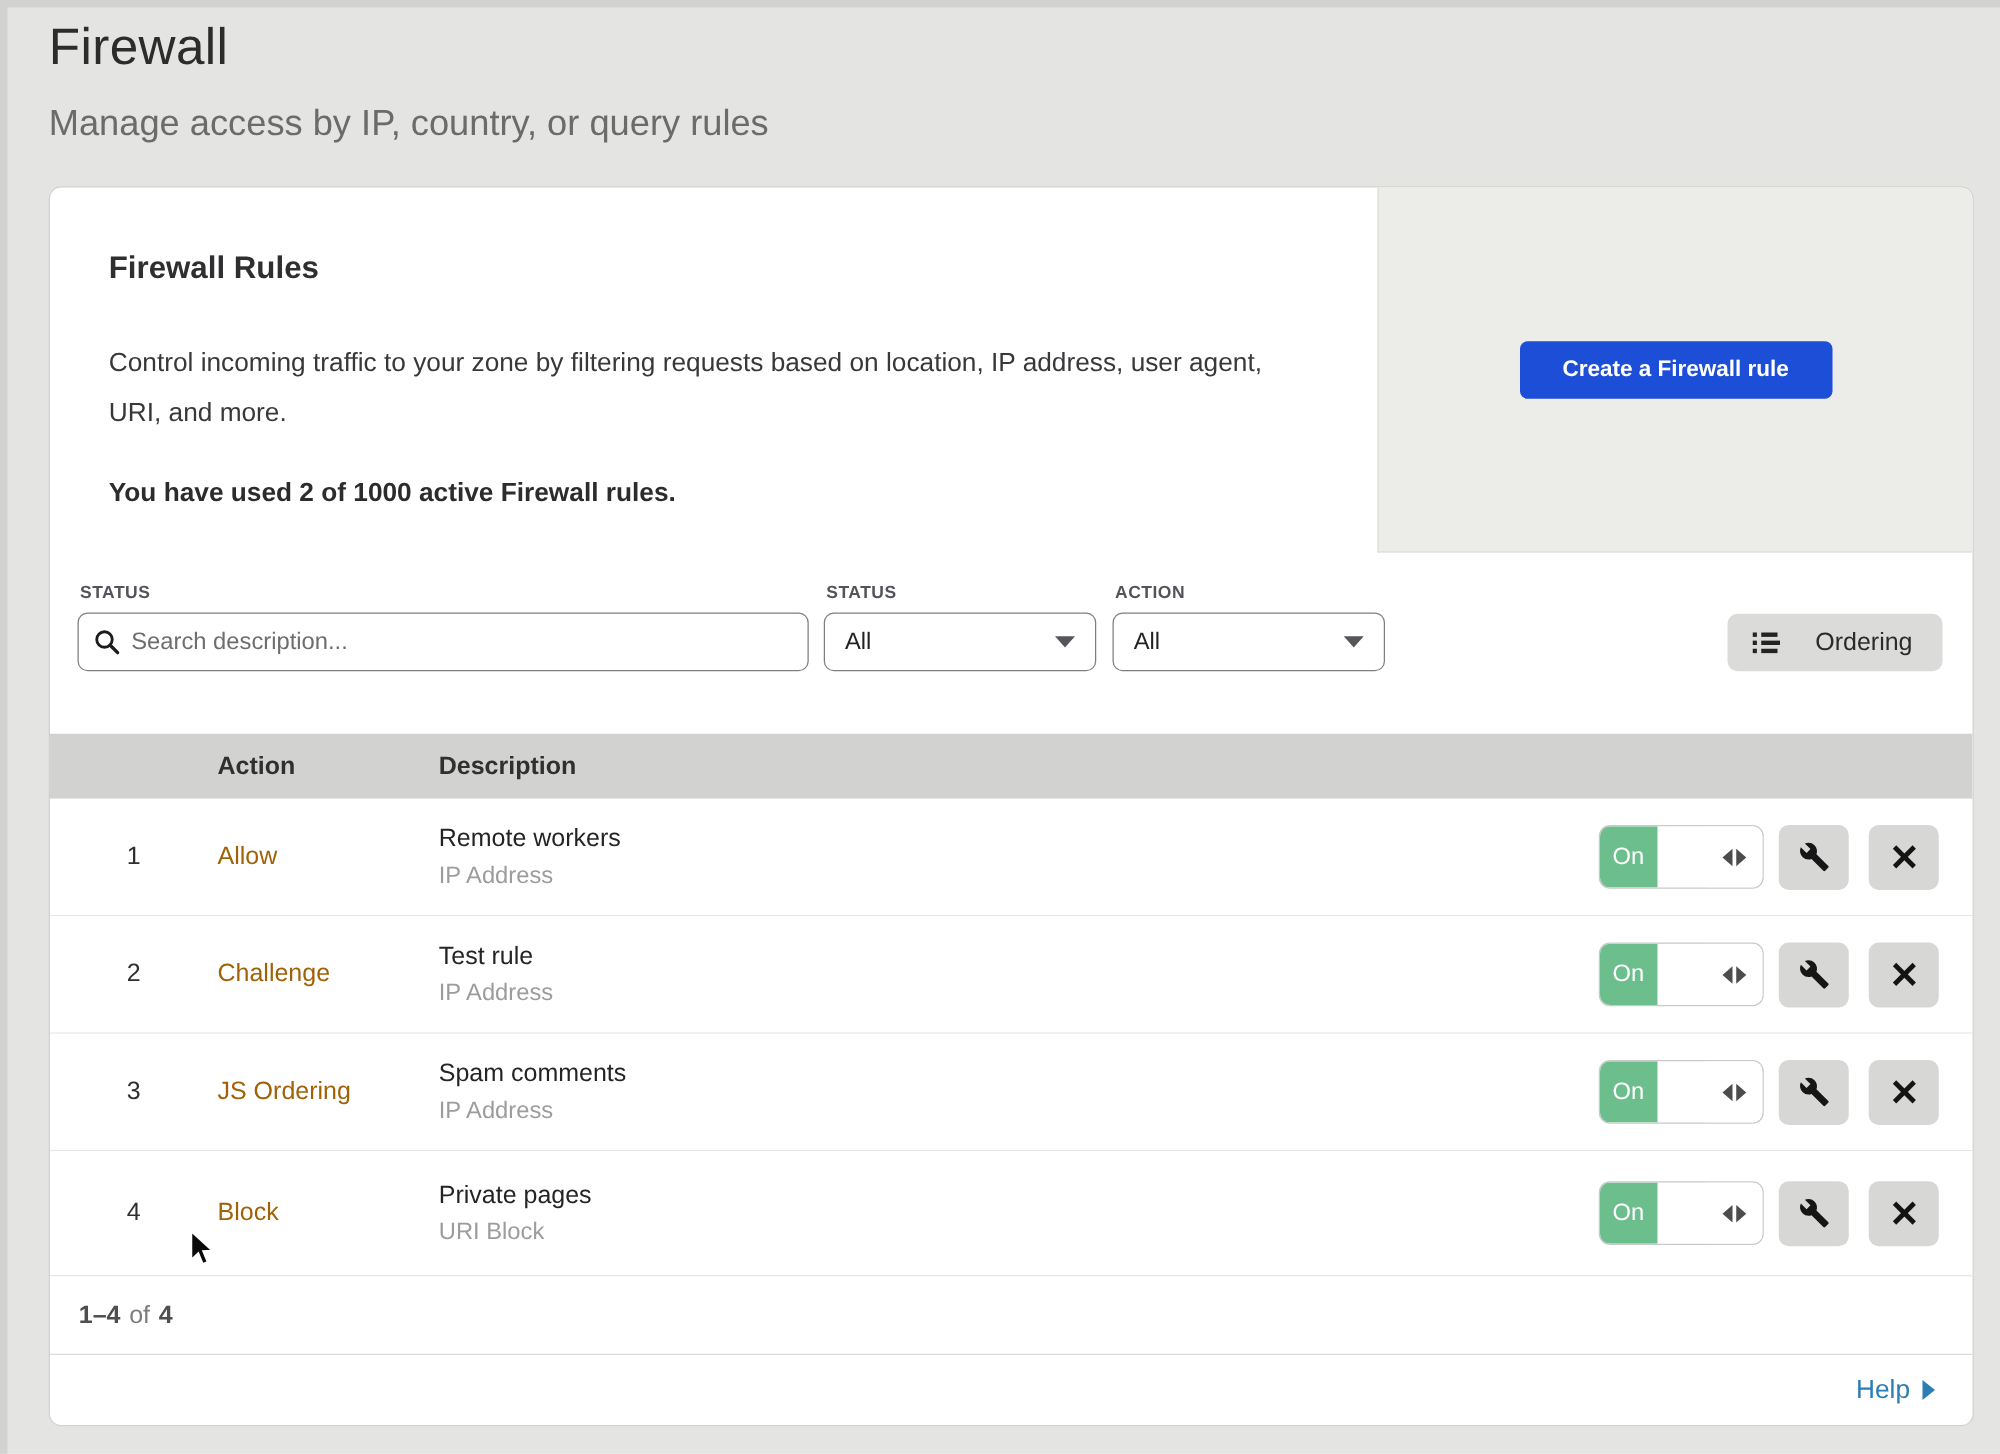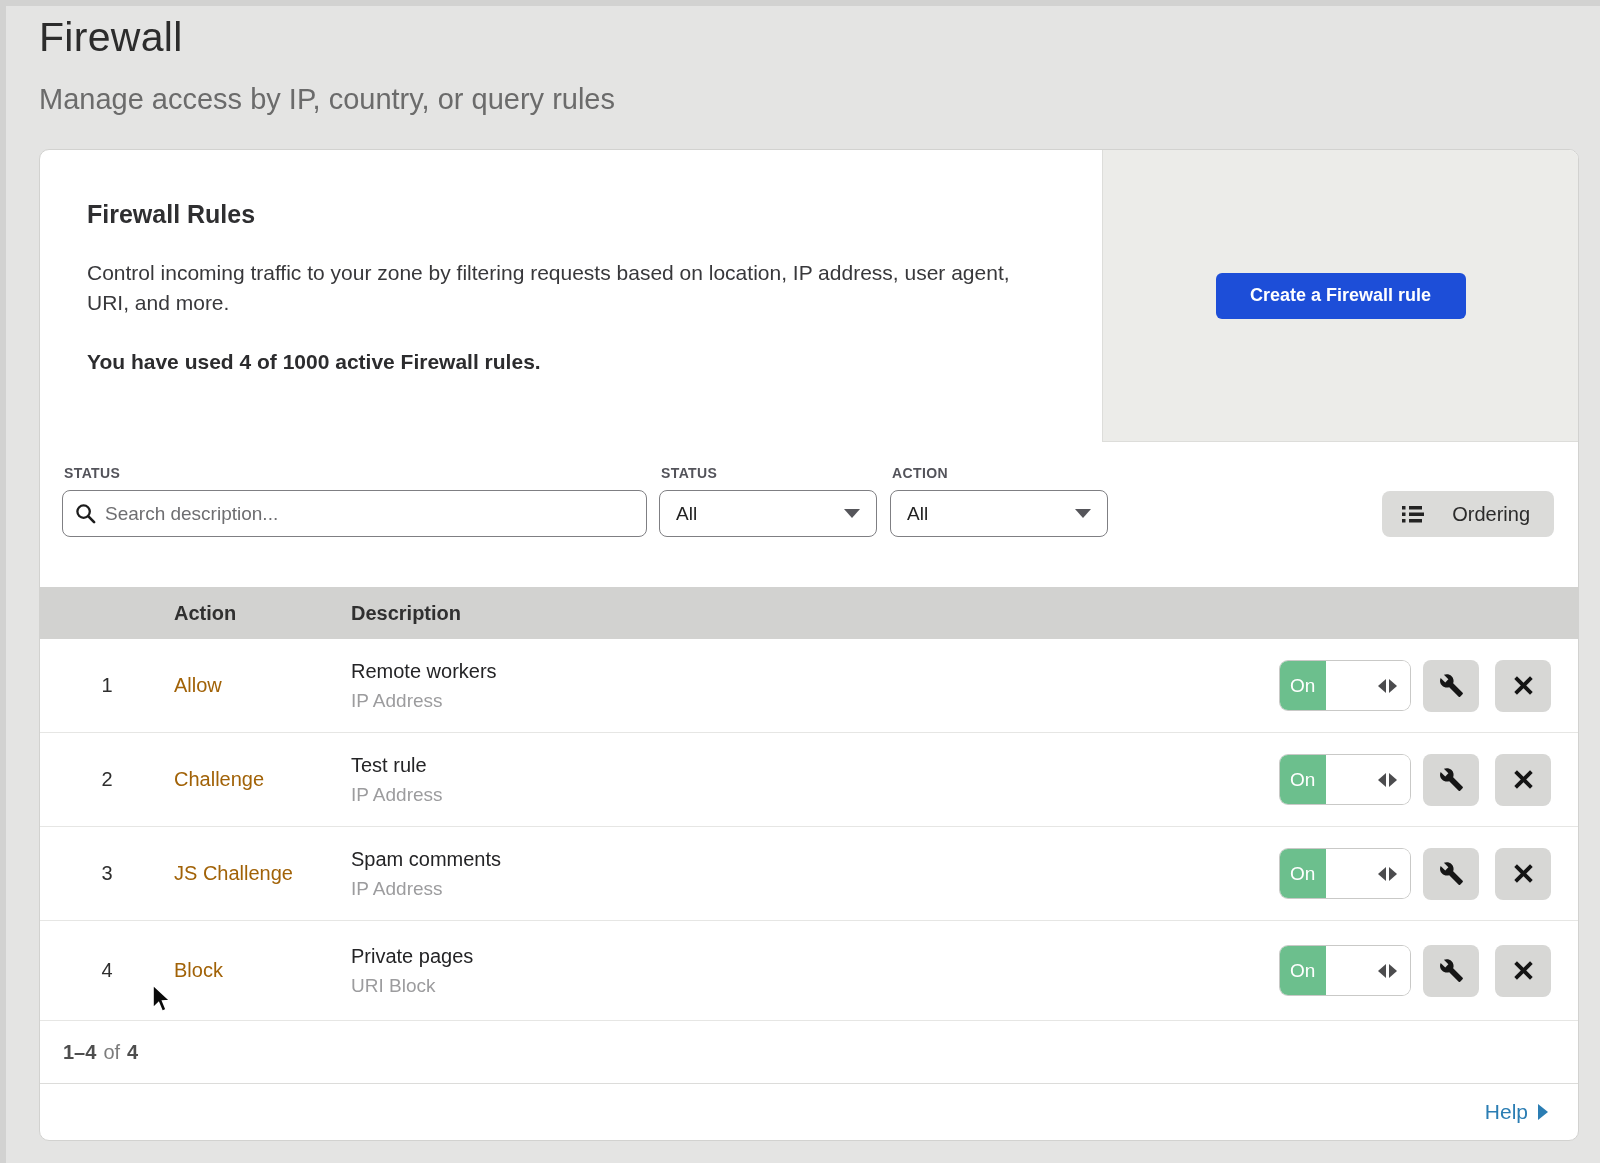--- a/index.html
+++ b/index.html
@@ -27,21 +27,21 @@
     border:1px solid #d2d2d0;
     border-radius:10px;
     overflow:hidden;
     display:flex; flex-direction:column;
   }
 
   
   .intro { height:292px; display:flex; flex:none; }
   .intro-left { flex:1; padding:50px 60px 0 47px; }
   .intro-title { font-size:25px; font-weight:700; color:#2f2f31; }
-  .intro-desc { margin-top:29px; font-size:21px; line-height:30px; color:#38383b; max-width:960px; }
+  .intro-desc { margin-top:42px; font-size:21px; line-height:40px; color:#38383b; max-width:960px; }
   .intro-usage { margin-top:32px; font-size:21px; font-weight:700; color:#2c2c2e; }
   .intro-right {
     width:476px; flex:none;
     background:#ecece9;
     border-left:1px solid #ddddda;
     border-bottom:1px solid #ddddda;
     display:flex; align-items:center; justify-content:center;
   }
   .btn-primary {
     background:#1d4ed8; color:#ffffff;
@@ -160,21 +160,21 @@
   <div class="page-title">Firewall</div>
   <div class="page-subtitle">Manage access by IP, country, or query rules</div>
 </div>
 
 <div class="card">
 
   <div class="intro">
     <div class="intro-left">
       <div class="intro-title">Firewall Rules</div>
       <div class="intro-desc">Control incoming traffic to your zone by filtering requests based on location, IP address, user agent, URI, and more.</div>
-      <div class="intro-usage">You have used 4 of 1000 active Firewall rules.</div>
+      <div class="intro-usage">You have used 2 of 1000 active Firewall rules.</div>
     </div>
     <div class="intro-right">
       <button class="btn-primary">Create a Firewall rule</button>
     </div>
   </div>
 
   <div class="filters">
     <div class="filter-label" style="left:24px;">STATUS</div>
     <div class="search-wrap">
       <svg class="search-icon" viewBox="0 0 22 22">
@@ -269,21 +269,21 @@
         <svg width="21" height="21" viewBox="0 0 20 20">
           <line x1="2.5" y1="2.5" x2="17.5" y2="17.5" stroke="#141414" stroke-width="3.6"></line>
           <line x1="17.5" y1="2.5" x2="2.5" y2="17.5" stroke="#141414" stroke-width="3.6"></line>
         </svg>
       </button>
     </div>
   </div>
 
   <div class="rule-row">
     <div class="rule-num">3</div>
-    <div class="rule-action">JS Challenge</div>
+    <div class="rule-action">JS Ordering</div>
     <div class="rule-desc">
       <div class="title">Spam comments</div>
       <div class="field">IP Address</div>
     </div>
     <div class="rule-controls">
       <div class="toggle">
         <div class="toggle-on">On</div>
         <div class="toggle-off">
           <span class="tri-left"></span>
           <span class="tri-right"></span>

